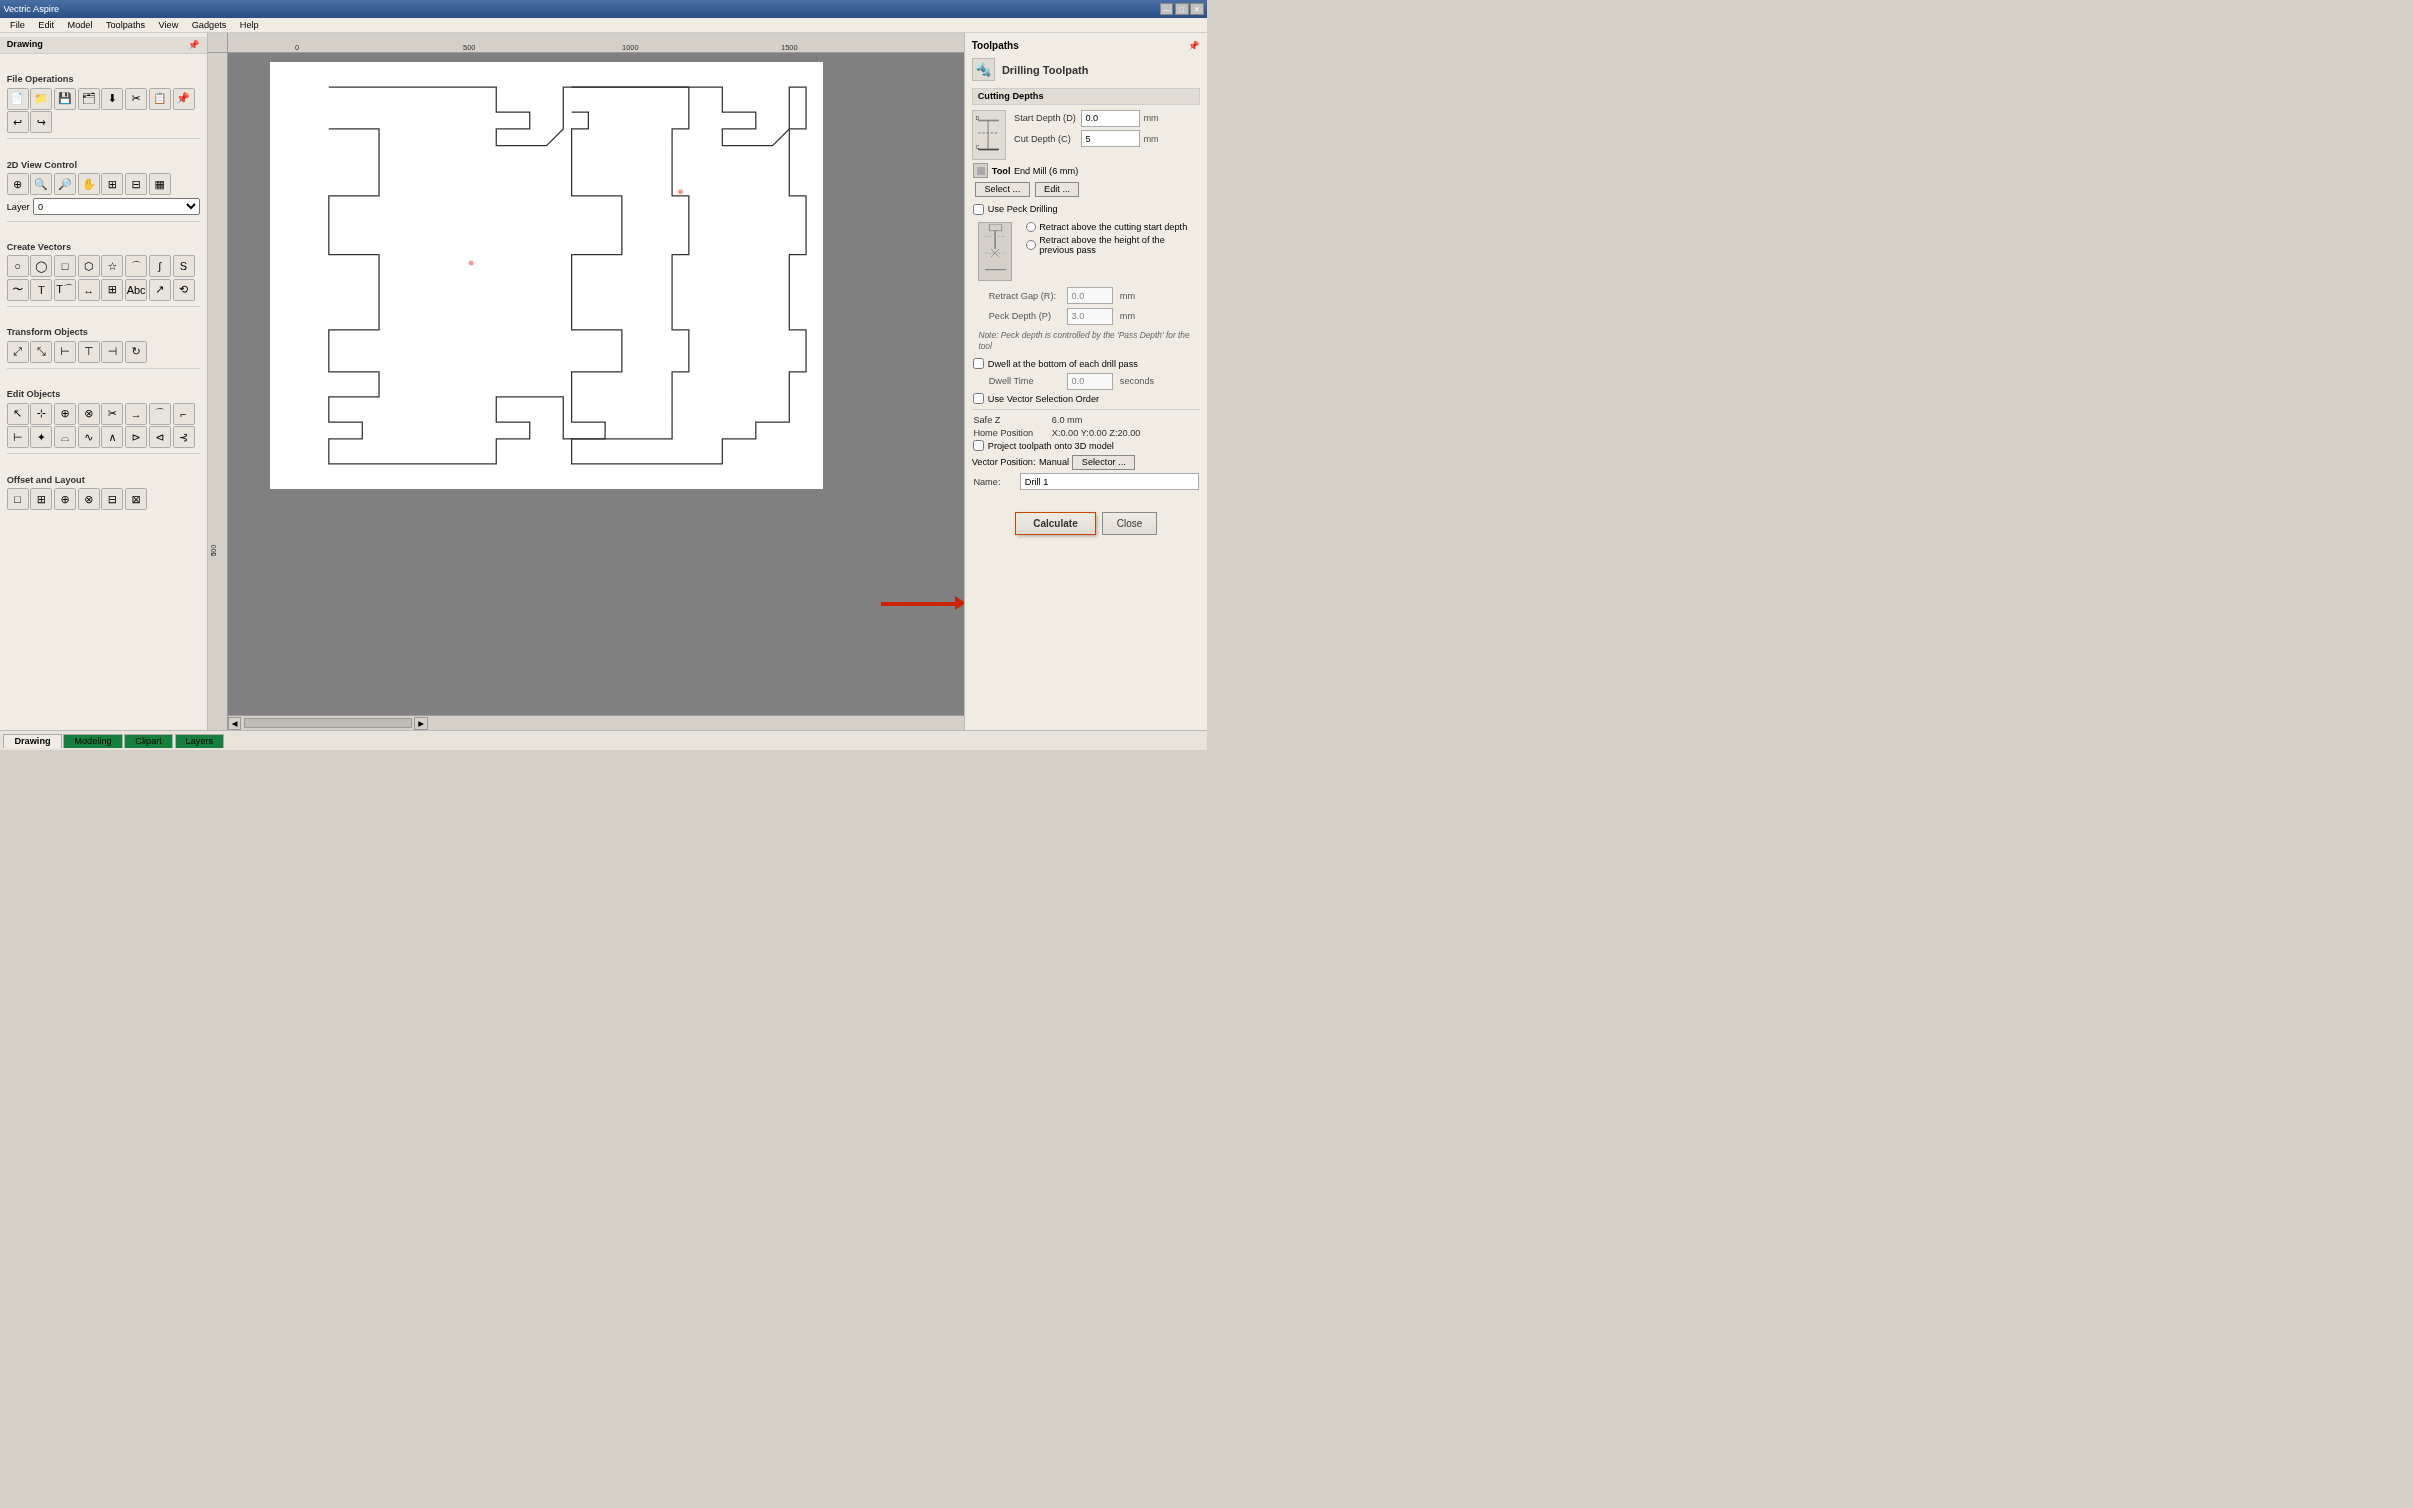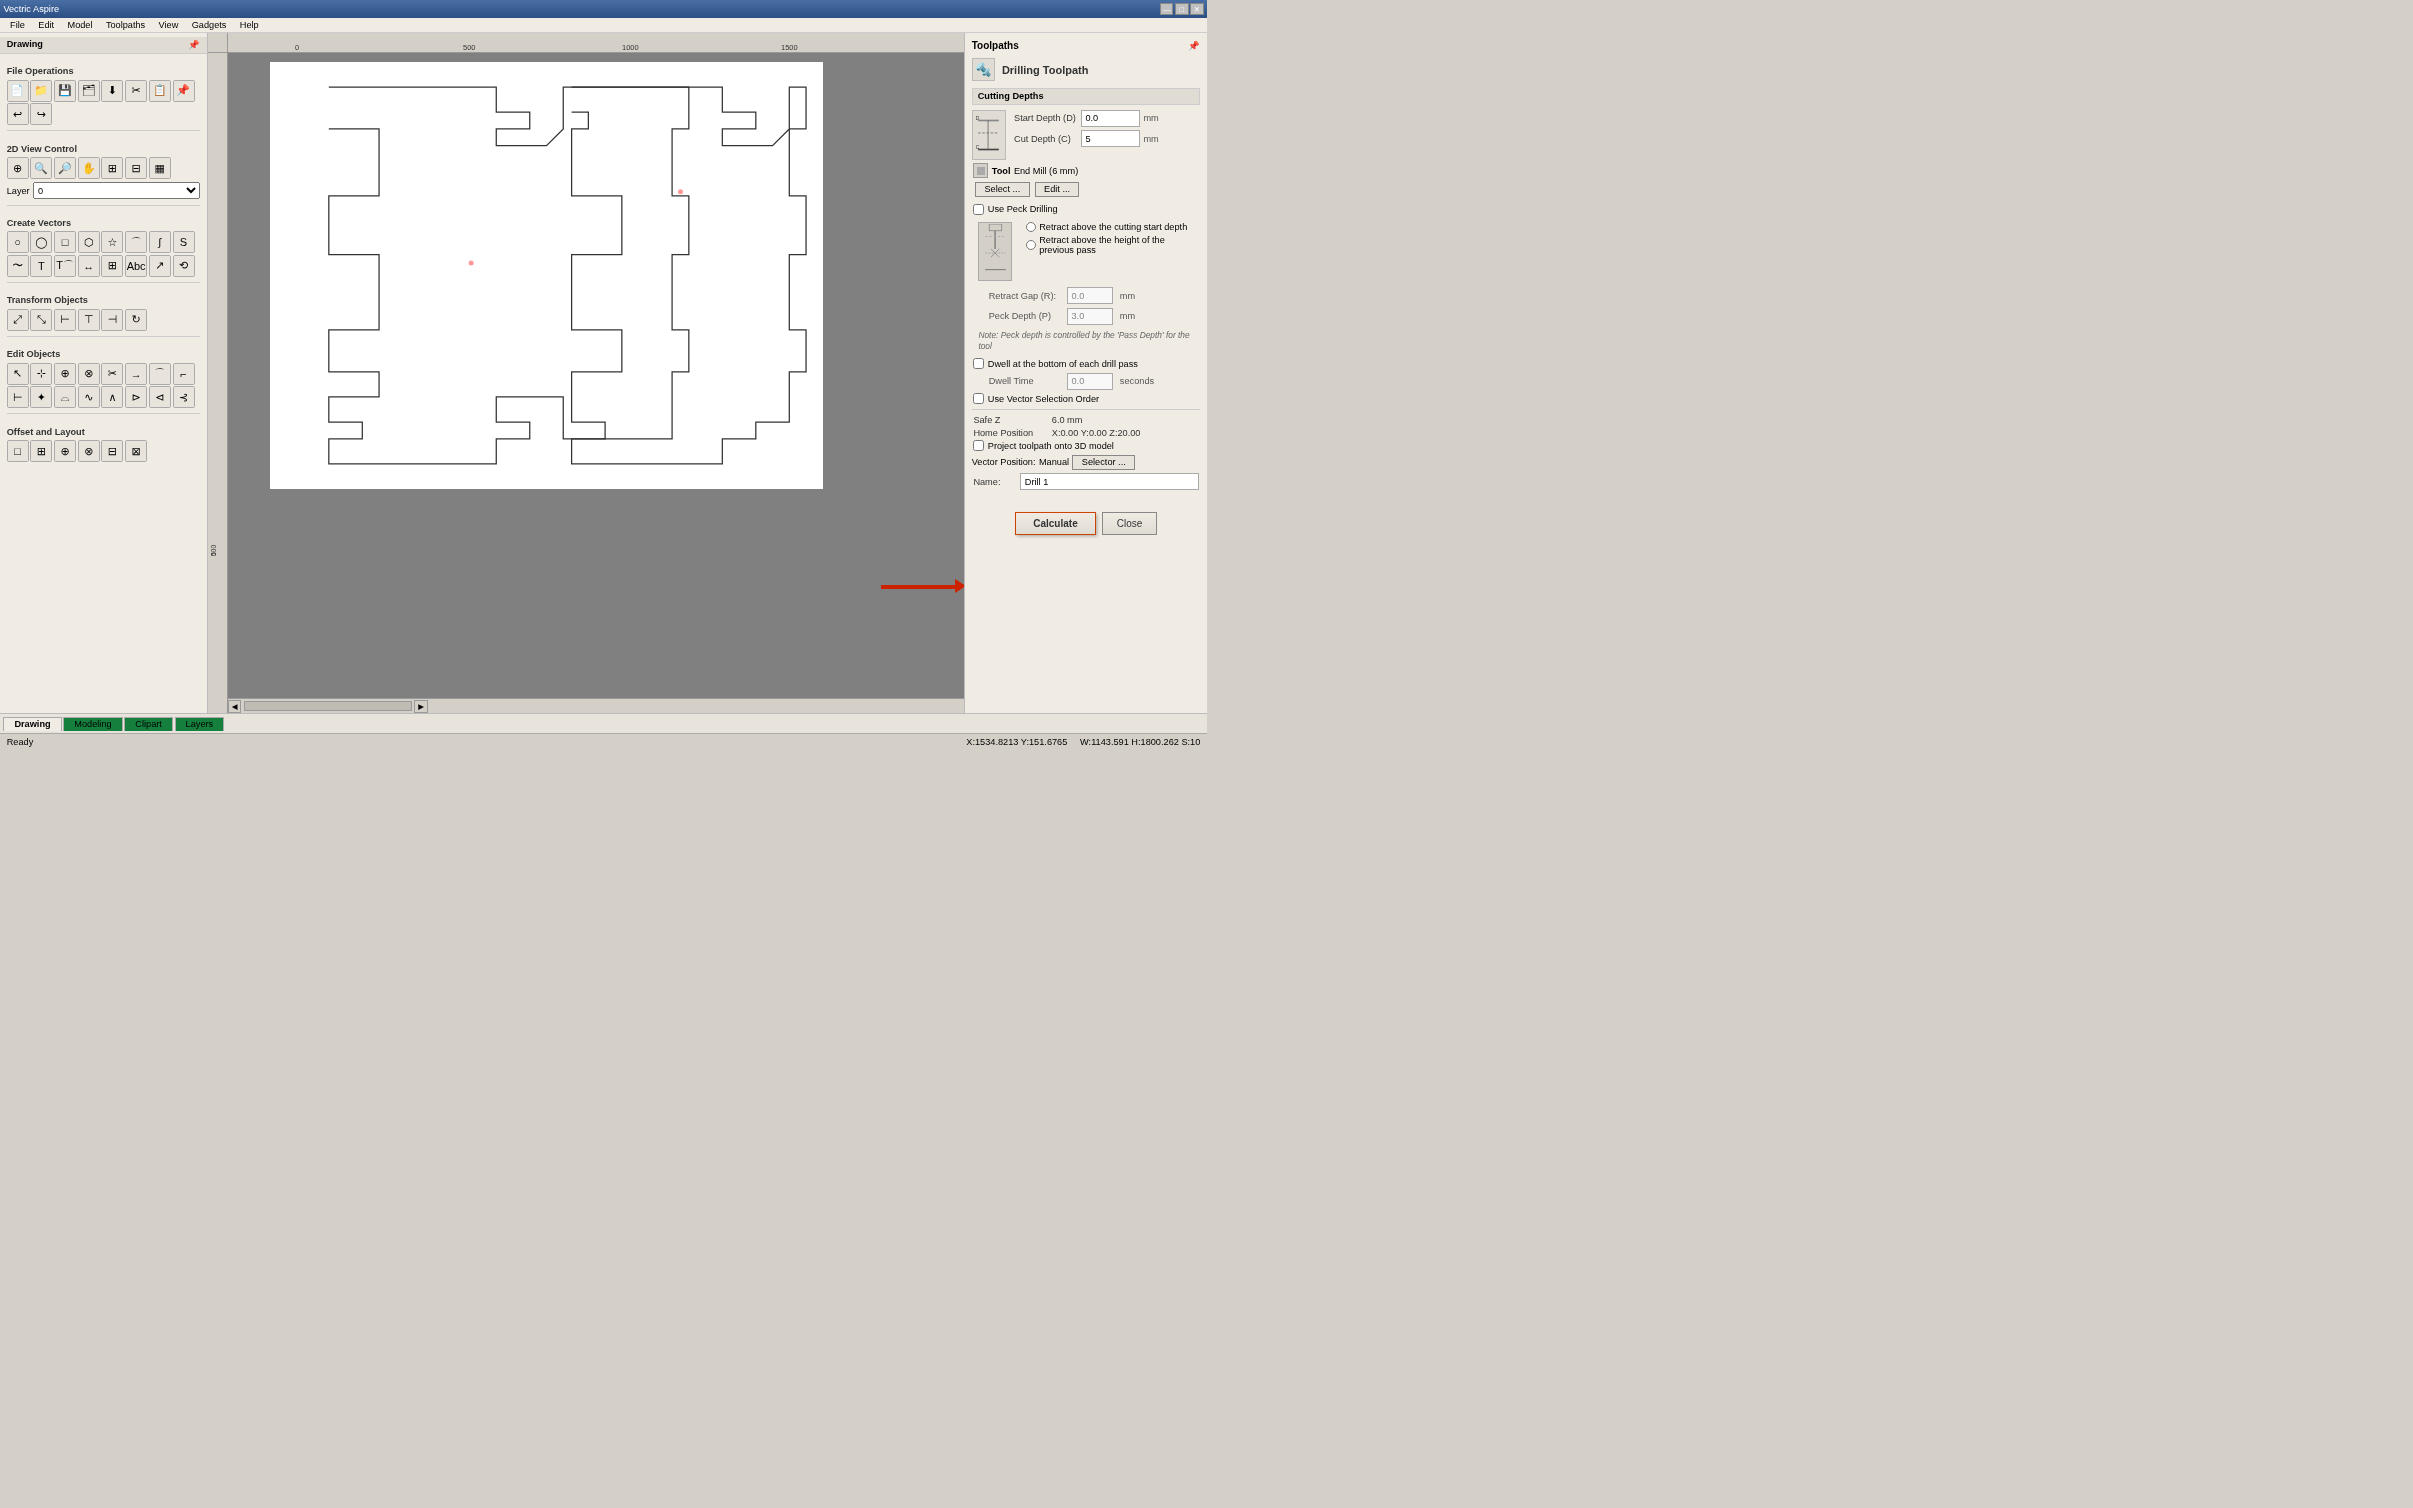--- a/index.html
+++ b/index.html
@@ -21,21 +21,21 @@
     
     #tabbar { height: 22px; background: #e8e4dc; display: flex; align-items: flex-end; padding-left: 218px; border-bottom: 0.8px solid #aaa; }
     .tab { padding: 3.4px 13.4px; background: #d4d0c8; border: 0.8px solid #aaa; border-bottom: none; cursor: pointer; font-size: 9.2px; margin-right: 1.7px; }
     .tab.active { background: white; border-bottom: 0.8px solid white; font-weight: bold; color: #333; }
 
     
     #content { display: flex; flex: 1; overflow: hidden; }
 
     
     #sidebar { width: 208px; background: #f0ece4; border-right: 0.8px solid #bbb; overflow-y: auto; padding: 3.4px 0; flex-shrink: 0; }
-    .sidebar-section-title { font-size: 9.2px; font-weight: bold; color: #333; padding: 3.4px 6.7px 1.7px 6.7px; margin-top: 9px; }
+    .sidebar-section-title { font-size: 9.2px; font-weight: bold; color: #333; padding: 3.4px 6.7px 1.7px 6.7px; margin-top: 17px; }
     .tool-grid { display: flex; flex-wrap: wrap; padding: 1.7px 6.7px; gap: 1.7px; }
     .tool-btn { width: 22px; height: 22px; background: #e8e4dc; border: 0.8px solid #aaa; display: flex; align-items: center; justify-content: center; cursor: pointer; font-size: 11px; border-radius: 1.7px; }
     .layer-row { display: flex; align-items: center; padding: 1.7px 6.7px; gap: 3.4px; }
     .layer-label { font-size: 9.2px; }
     .layer-select { font-size: 9.2px; height: 17px; flex: 1; }
     hr.sidebar-divider { border: none; border-top: 0.8px solid #ccc; margin: 3.4px 6.7px; }
 
     
     #canvas-area { flex: 1; background: #a0a0a0; position: relative; overflow: hidden; }
     #ruler-corner { position: absolute; top: 0; left: 0; width: 20px; height: 20px; background: #d4d0c8; z-index: 10; border-right: 0.8px solid #999; border-bottom: 0.8px solid #999; }
@@ -454,22 +454,14 @@
     </div>
   </div>
 
   <div id="bottom-tabs">
     <div class="btab active">Drawing</div>
     <div class="btab">Modeling</div>
     <div class="btab">Clipart</div>
     <div class="btab">Layers</div>
   </div>
 
-  <div id="statusbar">
-    <span>Ready</span>
-    <span>
-      <span>X:1534.8213 Y:151.6765</span>
-      &nbsp;&nbsp;&nbsp;
-      <span>W:1143.591  H:1800.262  S:10</span>
-    </span>
-  </div>
 </div>
 
 
 </body></html>

